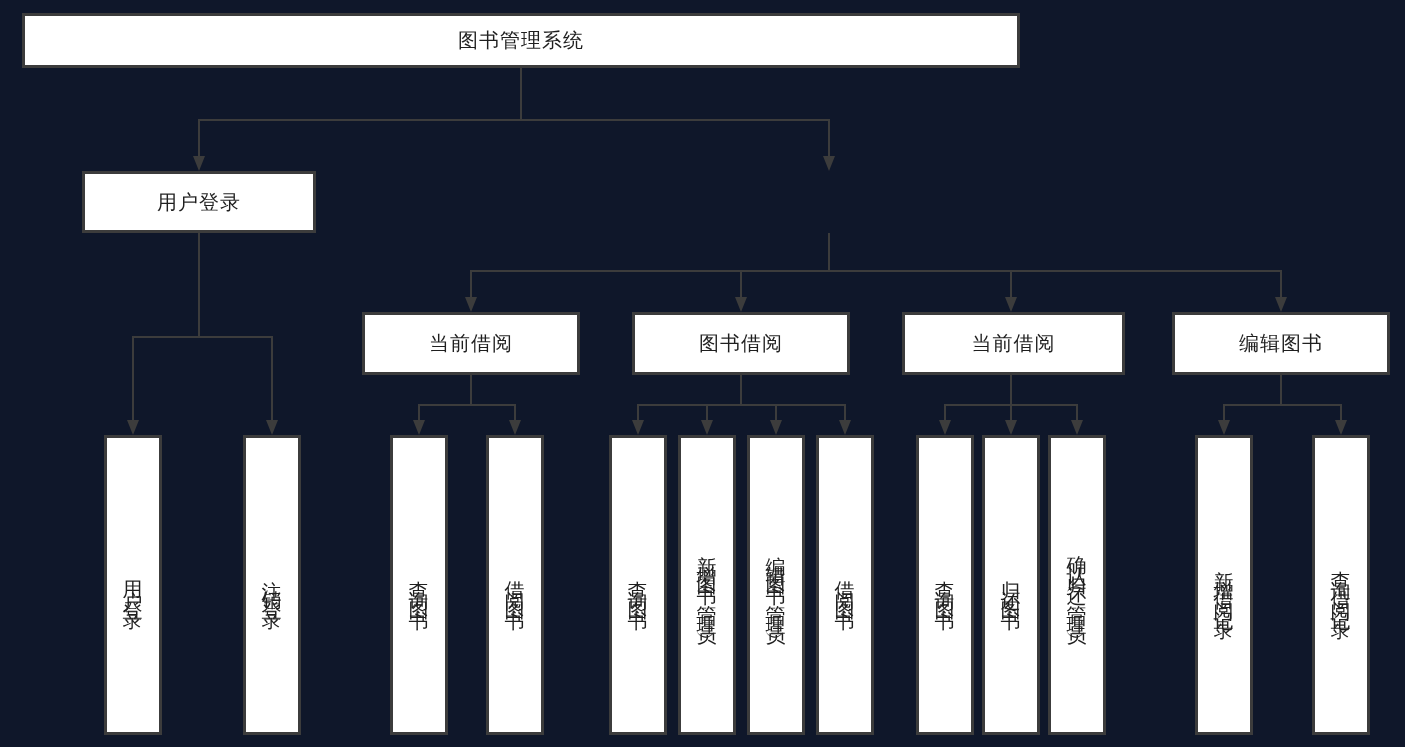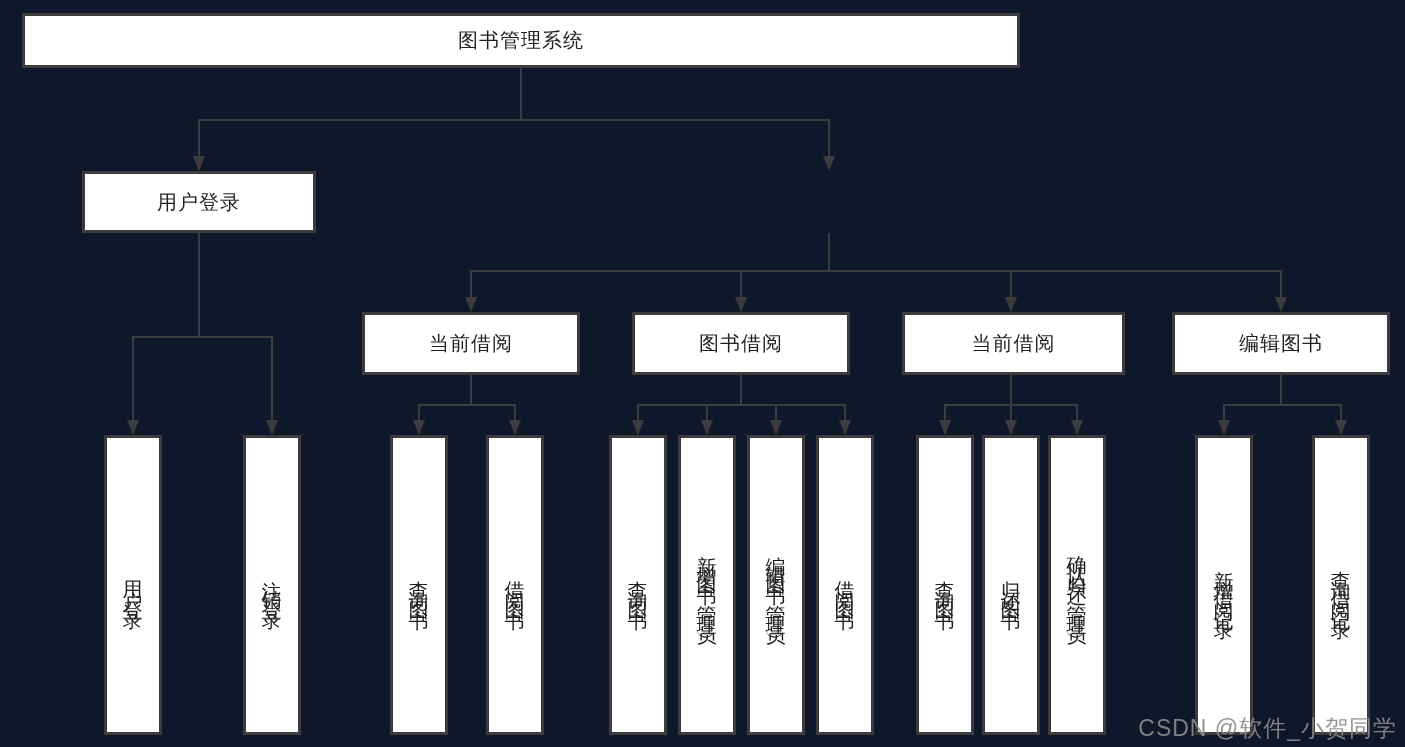--- a/index.html
+++ b/index.html
@@ -146,15 +146,14 @@
   <div class="arr" style="left:632px;top:420px"></div>
   <div class="arr" style="left:701px;top:420px"></div>
   <div class="arr" style="left:770px;top:420px"></div>
   <div class="arr" style="left:839px;top:420px"></div>
   <div class="arr" style="left:939px;top:420px"></div>
   <div class="arr" style="left:1005px;top:420px"></div>
   <div class="arr" style="left:1071px;top:420px"></div>
   <div class="arr" style="left:1218px;top:420px"></div>
   <div class="arr" style="left:1335px;top:420px"></div>
 
-  <div class="watermark">CSDN @软件_小贺同学</div>
 
 </div>
 
 </body></html>

